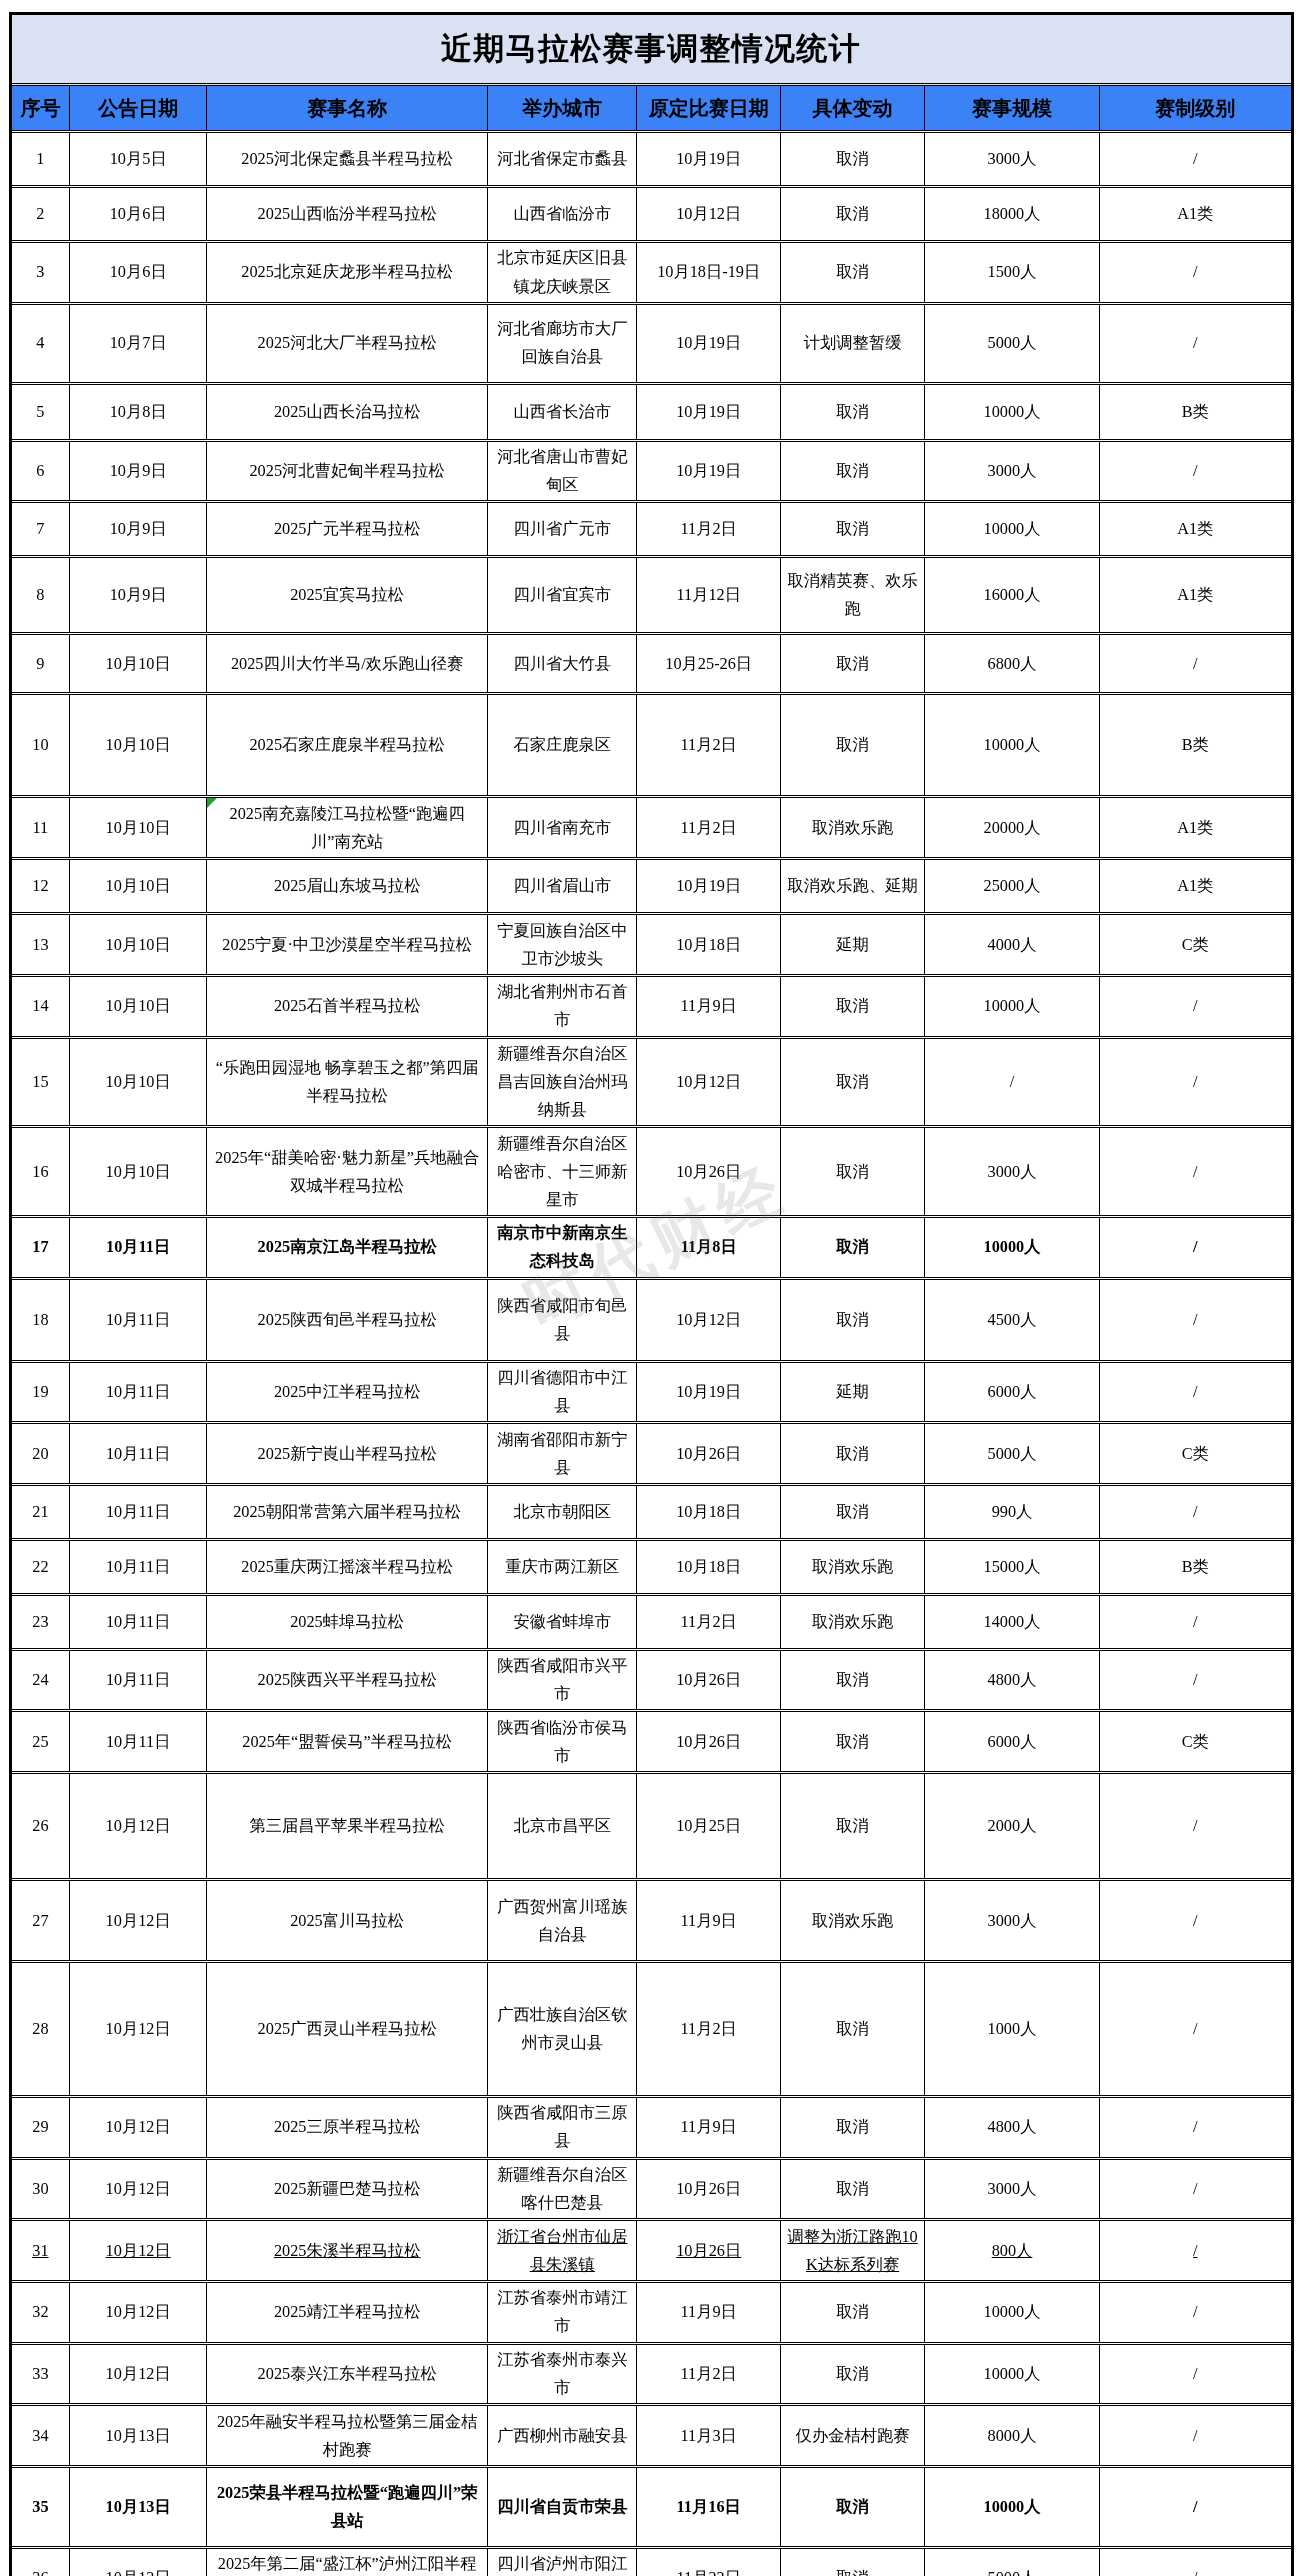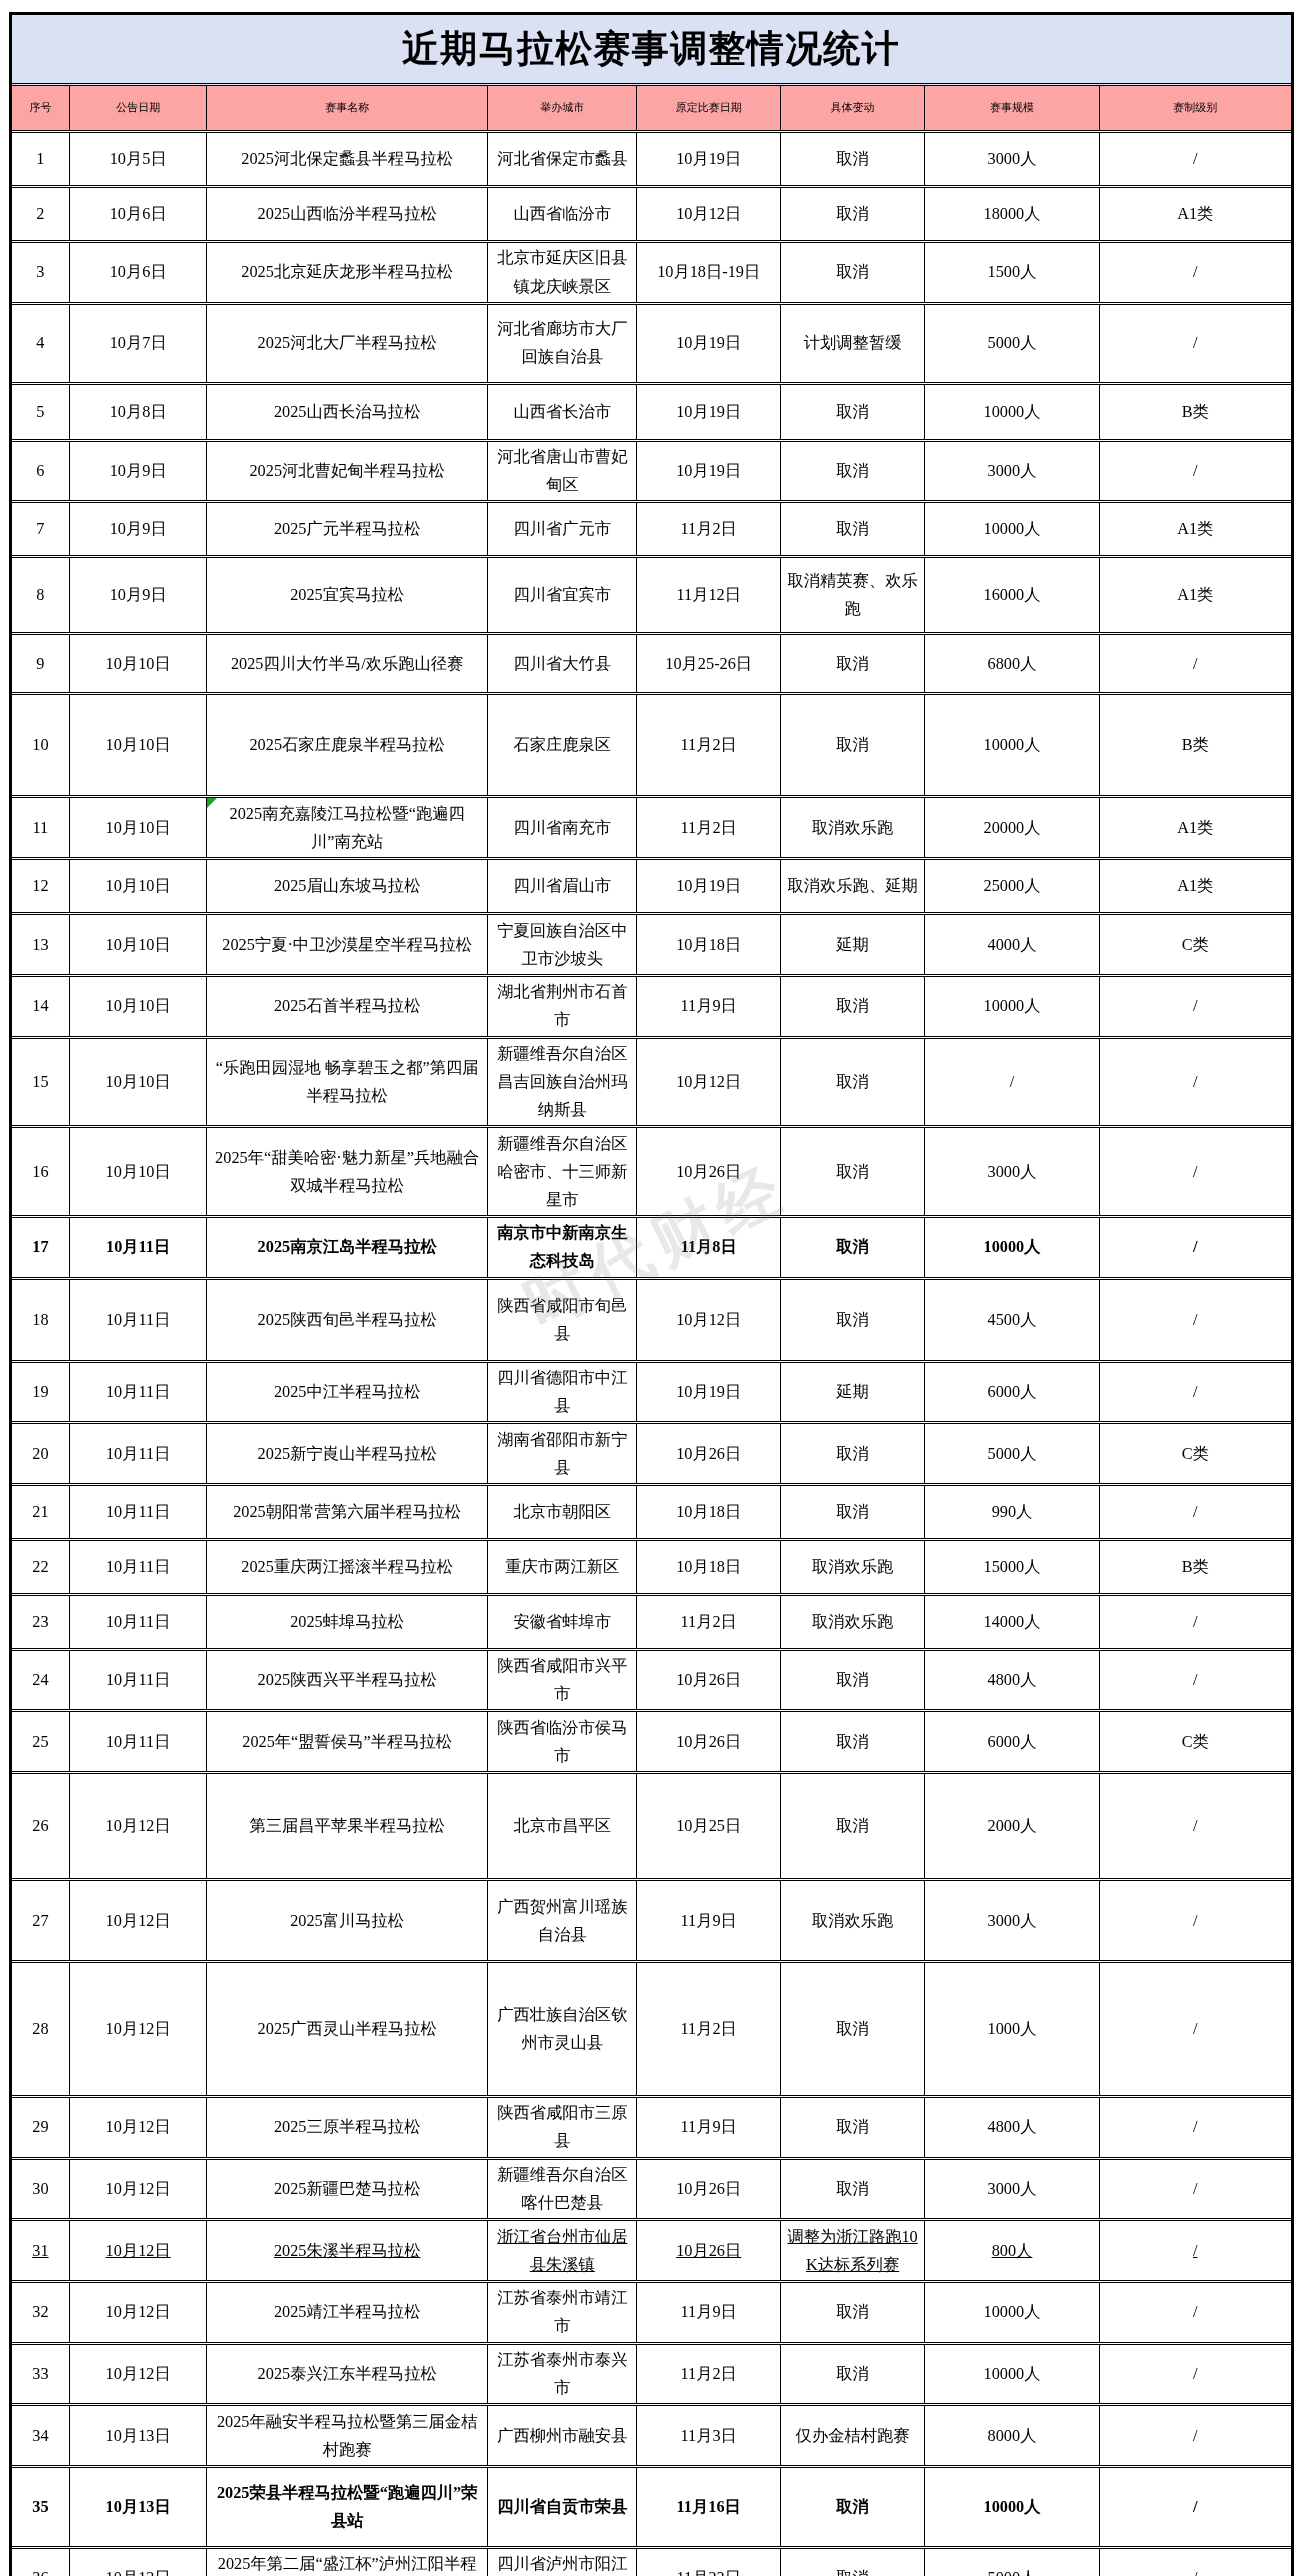--- a/index.html
+++ b/index.html
@@ -14,37 +14,37 @@
   .tablewrap{
     position:absolute;left:8.5px;top:11.7px;width:1285px;
     border:3.9px solid #000;box-sizing:border-box;background:#fff;
   }
   .titleband{
     height:68px;background:#D9E1F2;
     border-bottom:3.9px double #000;
     display:flex;align-items:center;justify-content:center;
   }
   .titleband h1{
-    margin:0;font-size:37px;font-weight:bold;letter-spacing:1.3px;
+    margin:0;font-size:31px;font-weight:bold;letter-spacing:1.3px;
   }
   table.grid{
     width:100%;border-collapse:collapse;table-layout:fixed;
   }
   table.grid th, table.grid td{
     border-left:1.3px solid #000;
     text-align:center;vertical-align:middle;
     padding:1.3px 3.9px;box-sizing:border-box;
     font-size:16.3px;line-height:1.72;
     word-break:break-all;
     position:relative;
   }
   table.grid th:first-child, table.grid td:first-child{border-left:none;}
   table.grid thead th{
-    height:46px;font-weight:normal;font-size:11px;
-    border-bottom:3.9px double #000;background:#fca5a5;
+    height:46px;font-weight:bold;font-size:20px;
+    border-bottom:3.9px double #000;background:#3b82f6;
   }
   table.grid tbody tr td{border-bottom:3.9px double #000;}
   table.grid tbody tr:last-child td{border-bottom:none;}
   .corner-flag{
     position:absolute;left:0;top:0;width:0;height:0;
     border-top:10.4px solid #21A038;border-right:10.4px solid transparent;
   }
   .watermark{
     position:absolute;left:514px;top:1201px;width:299px;
     transform:rotate(-26deg);transform-origin:center;

